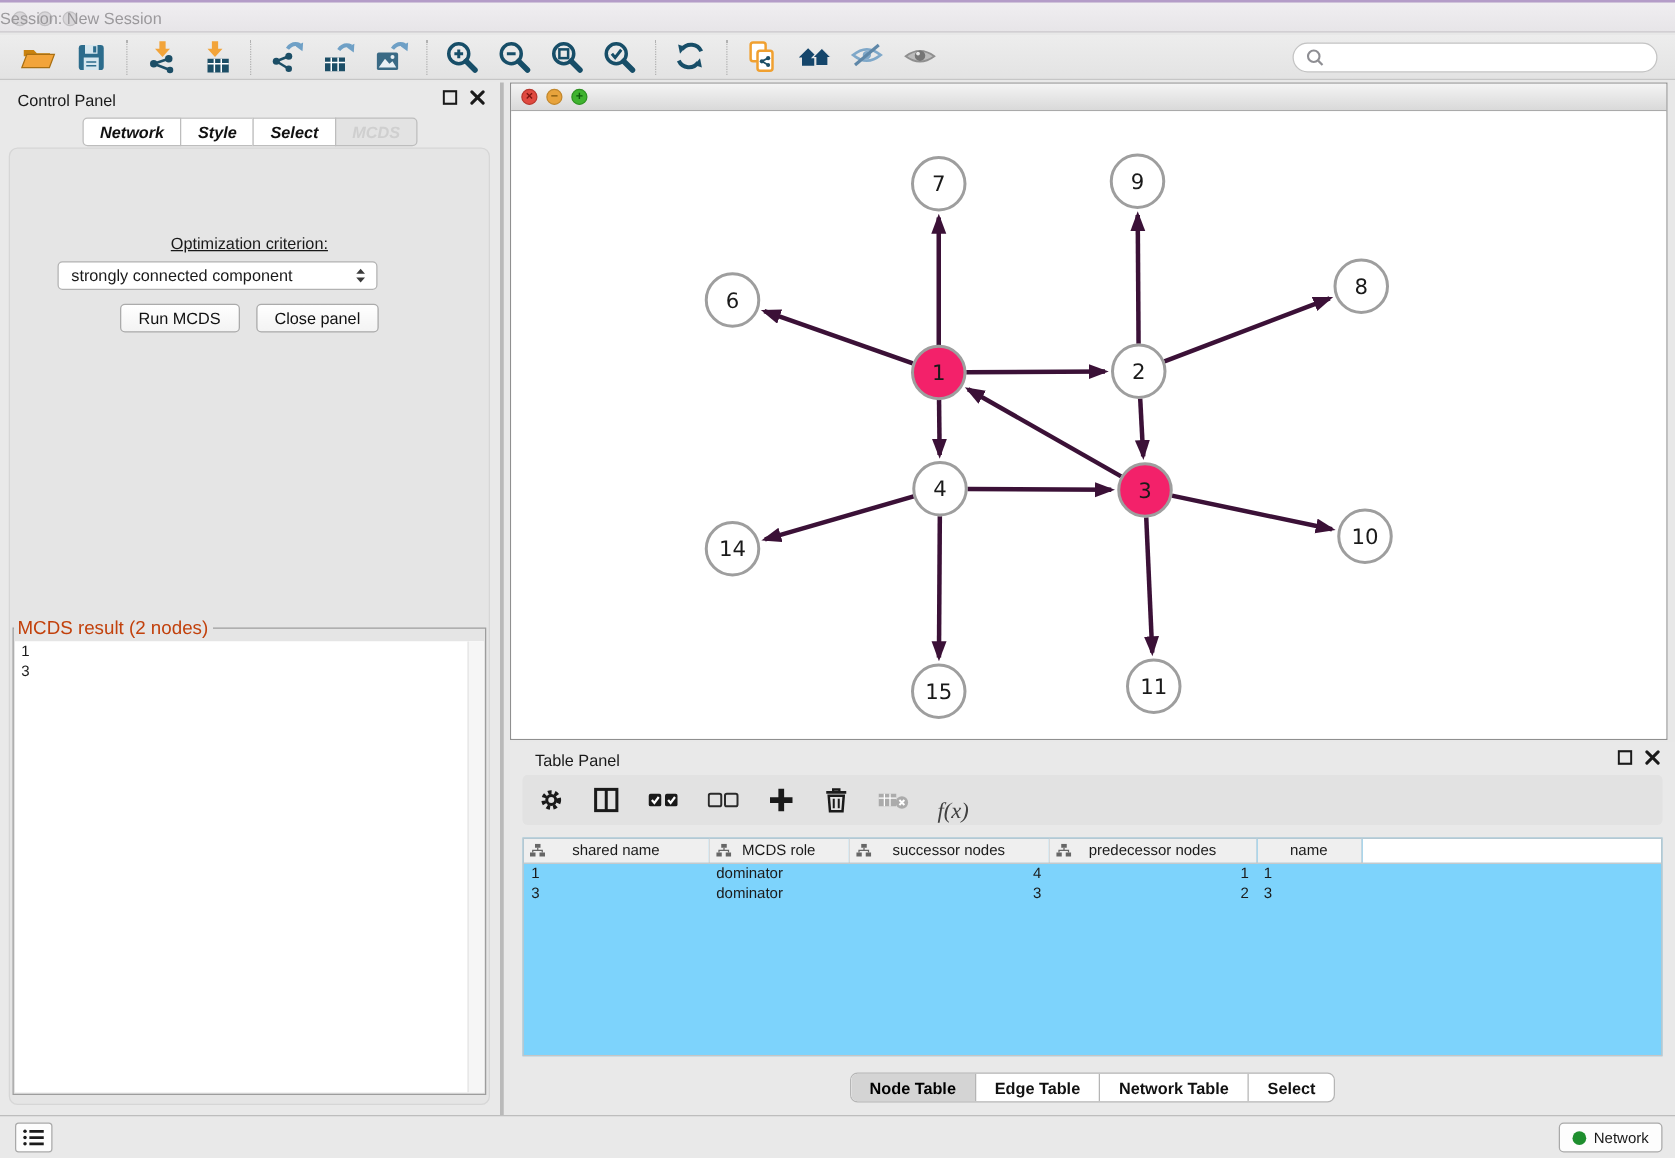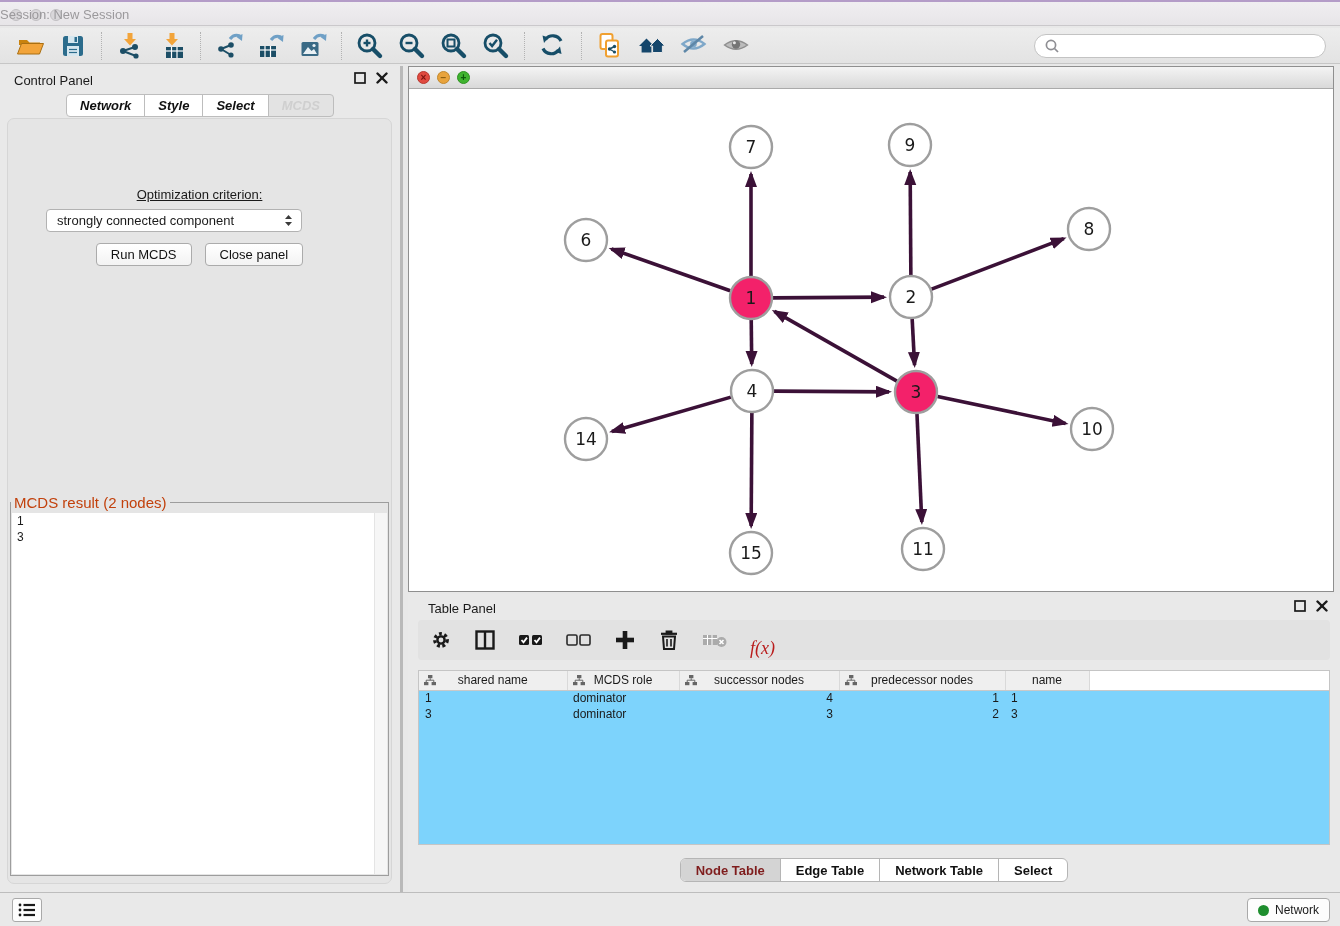--- a/index.html
+++ b/index.html
@@ -67,36 +67,36 @@
   .tl-yellow { background:#e8a33c; border:1px solid #c2882d; color:#8a5d10; }
   .tl-green { background:#3fb32f; border:1px solid #2f9222; color:#0d5a0b; }
   .net-title { position:absolute; left:0; right:0; top:3px; text-align:center; font-size:13px; color:#1a1a1a; }
   .net-canvas { position:relative; width:924px; height:502px; background:#fff; }
 
   
   .table-panel { position:absolute; left:408px; top:528px; width:932px; height:298px; background:#e9e9e9; }
   .tp-toolbar { position:absolute; left:10px; right:10px; top:26px; height:40px; background:#e2e2e2;
     border-radius:4px; display:flex; align-items:center; padding:0 12px; gap:22px; }
   .tp-tool { display:flex; align-items:center; justify-content:center; }
-  .fx { font-family:"Liberation Serif", serif; font-style:italic; font-size:18px; color:#b91c1c;margin-top:17px; }
+  .fx { font-family:"Liberation Serif", serif; font-style:italic; font-size:18px; color:#404040;margin-top:17px; }
   .tp-table { position:absolute; left:10px; right:10px; top:76px; height:175px; background:#7dd3fc;
     border:1px solid #c5c5c5; }
   table.data { border-collapse:collapse; width:100%; table-layout:fixed; font-size:12px; }
   table.data th { background:#efefef; border-right:1px solid #d9d9d9; border-bottom:1px solid #c9c9c9;
     font-weight:normal; height:19px; text-align:center; position:relative; white-space:nowrap; overflow:hidden; }
   table.data th.filler { background:#fff; border-right:none; }
   table.data th .hier { position:absolute; left:5px; top:4px; }
   table.data td { height:16px; padding:0 6px; white-space:nowrap; overflow:hidden; }
   td.r { text-align:right; padding-right:13px; }
   .tp-tabs-strip { position:absolute; left:0; right:0; bottom:8px; height:26px; display:flex; justify-content:center; }
   .seg { display:inline-flex; border:1px solid #b5b5b5; border-radius:6px; overflow:hidden; background:#fff; height:24px; }
   .seg-item { padding:3px 15px; font-size:13px; font-weight:bold; color:#111; border-left:1px solid #b5b5b5;
     display:flex; align-items:center; }
   .seg-item:first-child { border-left:none; }
-  .seg-item.active { background:#d4d4d4; color:#7f1d1d; }
+  .seg-item.active { background:#d4d4d4; color:#000000; }
 
   
   .statusbar { position:absolute; bottom:0; left:0; right:0; height:34px; background:#e9e9e9;
     border-top:1px solid #bdbdbd; }
   .sb-left-btn { position:absolute; left:12px; top:5px; width:30px; height:24px; background:#fdfdfd;
     border:1px solid #a9a9a9; border-radius:3px; display:flex; align-items:center; justify-content:center; }
   .memory-btn { position:absolute; right:10px; top:5px; height:24px; background:#fdfdfd;
     border:1px solid #a9a9a9; border-radius:4px; display:flex; align-items:center; gap:6px; padding:0 10px; font-size:12px; }
   .memory-dot { width:11px; height:11px; border-radius:50%; }
 </style>

